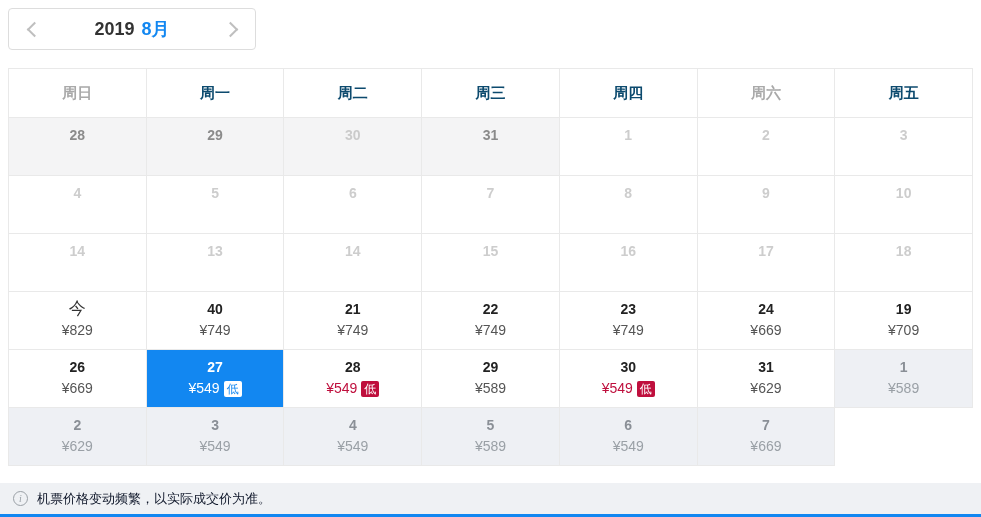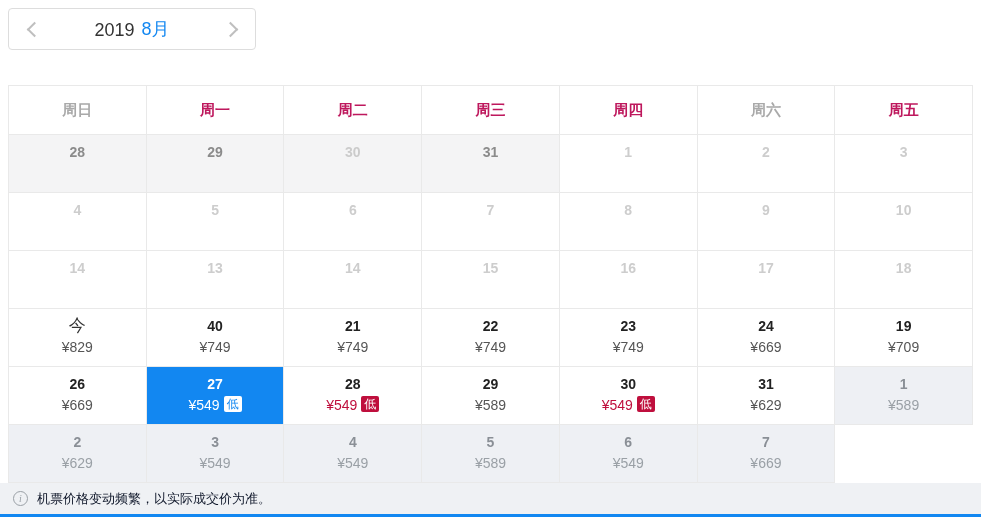--- a/index.html
+++ b/index.html
@@ -35,56 +35,55 @@
   }
   .chev{
     width:11px;height:11px;
     border-left:2px solid #bfbfbf;
     border-bottom:2px solid #bfbfbf;
     display:inline-block;
   }
   .chev.left{transform:rotate(45deg);margin-left:4px;}
   .chev.right{transform:rotate(225deg);margin-right:4px;}
   .nav-title{
-    font-size:18px;font-weight:normal;color:#333;
-    display:flex;gap:7px;align-items:flex-end;
+    font-size:18px;font-weight:bold;color:#333;
+    display:flex;gap:7px;align-items:center;
   }
   .nav-title .month{color:var(--accent);}
   
   .calendar{
     position:absolute;left:8px;top:68px;
     width:965px;
     border:1px solid var(--border);
     border-right:none;border-bottom:none;
     background:#fff;
-    margin-top:17px;
   }
   .head-row,.grid-body{
     display:grid;
     grid-template-columns:repeat(7,1fr);
   }
   .hcell{
     height:49px;
     display:flex;align-items:center;justify-content:center;
-    font-size:15px;font-weight:bold;color:#be185d;
+    font-size:15px;font-weight:bold;color:#0c4a6e;
     border-right:1px solid var(--border);
     border-bottom:1px solid var(--border);
     background:#fff;
   }
   .hcell.muted{color:#a9a9a9;}
   .cell{
     height:58px;
     border-right:1px solid var(--border);
     border-bottom:1px solid var(--border);
     display:flex;flex-direction:column;align-items:center;
     padding-top:7px;
     background:#fff;
   }
   .num{font-size:14px;font-weight:bold;color:#222;line-height:20px;}
-  .price-row{display:flex;align-items:flex-start;gap:4px;margin-top:2px;}
+  .price-row{display:flex;align-items:flex-end;gap:4px;margin-top:2px;}
   .price{font-size:14px;color:#555;line-height:18px;}
   .price.red{color:var(--red);}
   .badge{
     font-size:12px;line-height:16px;height:16px;
     padding:0 3px;border-radius:2px;
     background:var(--red);color:#fff;
   }
   
   .cell.prev{background:#f4f4f5;}
   .cell.prev .num{color:#8b8b8b;}

